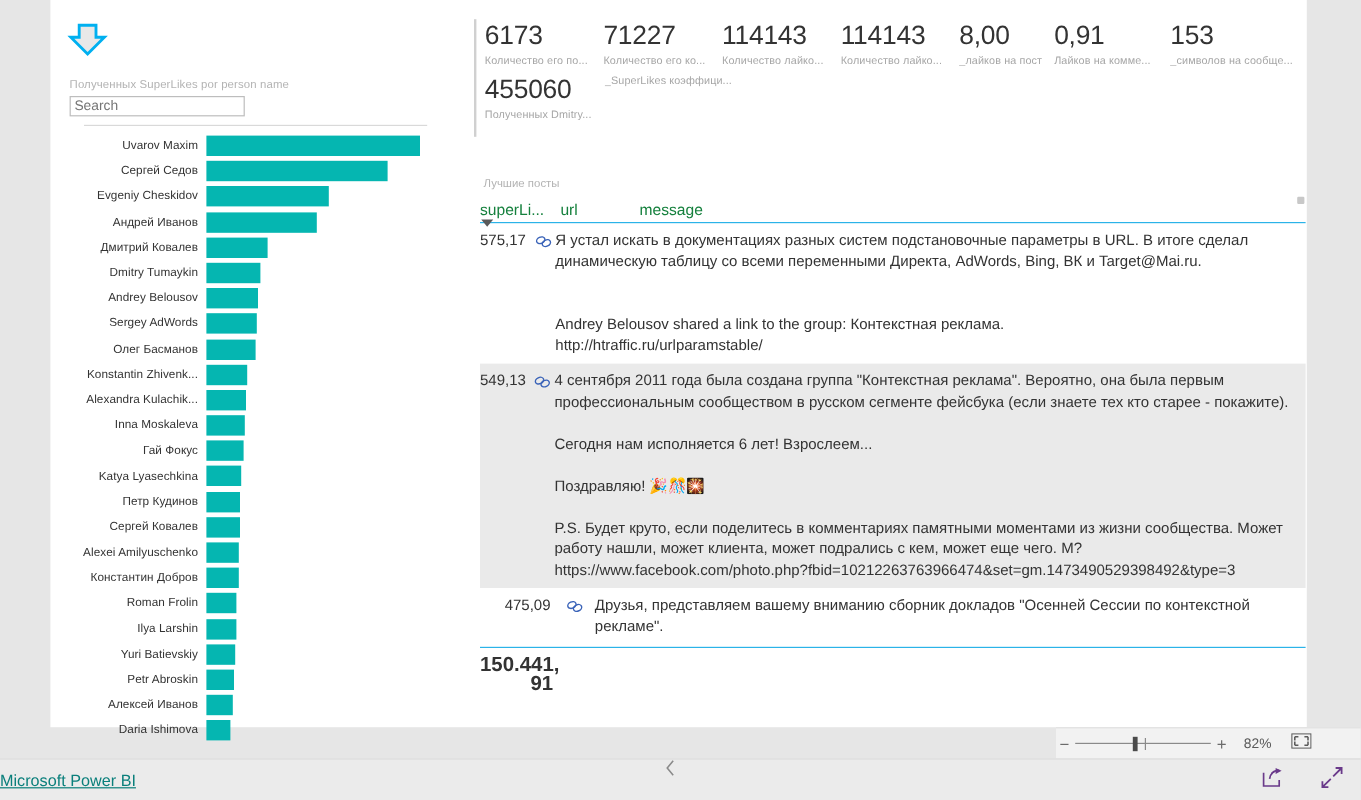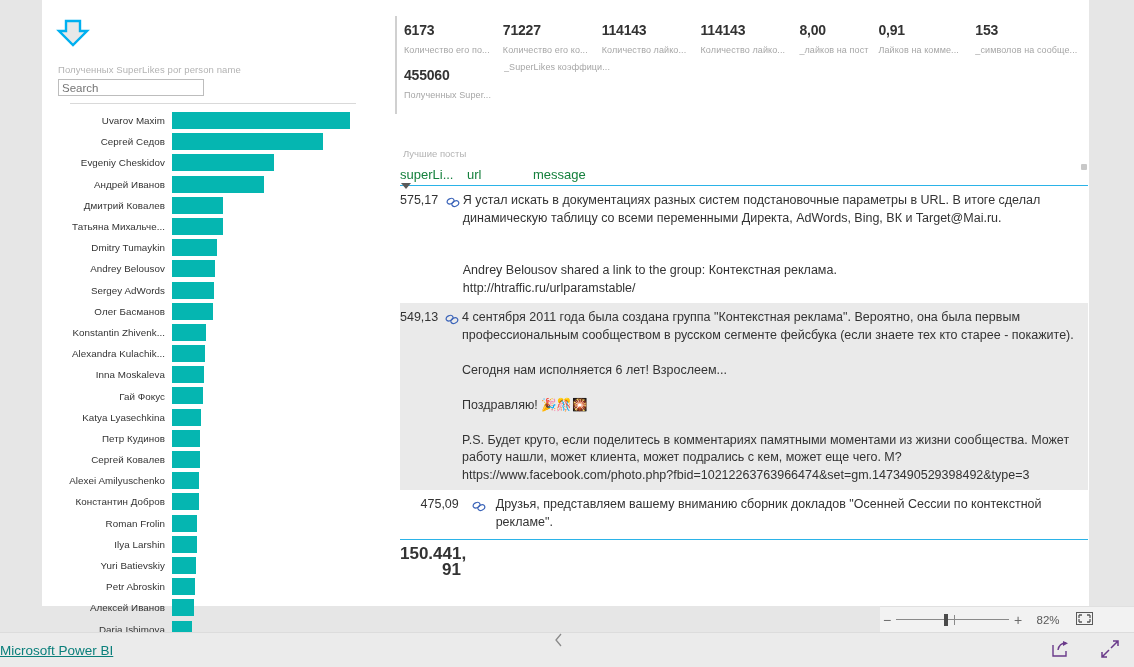--- a/index.html
+++ b/index.html
@@ -102,23 +102,23 @@
     width: 2px; height: 98px;
     background: #d0d0d0;
   }
   #kpi-grid {
     position: absolute; left: 18px; top: 16px;
     width: 680px;
   }
   .kpi-row { display: flex; }
   .kpi-cell { width: 95px; }
   .kpi-value {
-    font-size: 14px;
+    font-size: 22px;
     color: #333333;
-    font-weight: 700;
+    font-weight: 400;
     line-height: 28px;
     letter-spacing: -.2px;
   }
   .kpi-label {
     font-size: 9px;
     color: #a6a6a6;
     white-space: nowrap;
     overflow: hidden;
     text-overflow: clip;
     letter-spacing: .1px;
@@ -332,26 +332,20 @@
               <div class="bar-fill" style="width: 91.5429px; background: rgb(5, 182, 177);"></div>
             </div>
           </div>
           <div class="bar-row">
             <div class="bar-label">Дмитрий Ковалев</div>
             <div class="bar-track">
               <div class="bar-fill" style="width: 50.8571px; background: rgb(5, 182, 177);"></div>
             </div>
           </div>
           <div class="bar-row">
-            <div class="bar-label">Татьяна Михальче...</div>
-            <div class="bar-track">
-              <div class="bar-fill" style="width: 50.8571px; background: rgb(5, 182, 177);"></div>
-            </div>
-          </div>
-          <div class="bar-row">
             <div class="bar-label">Dmitry Tumaykin</div>
             <div class="bar-track">
               <div class="bar-fill" style="width: 44.7543px; background: rgb(5, 182, 177);"></div>
             </div>
           </div>
           <div class="bar-row">
             <div class="bar-label">Andrey Belousov</div>
             <div class="bar-track">
               <div class="bar-fill" style="width: 42.72px; background: rgb(5, 182, 177);"></div>
             </div>
@@ -492,21 +486,21 @@
             <div class="kpi-label">Лайков на комме...</div>
           </div>
           <div class="kpi-cell" style="width:110px">
             <div class="kpi-value">153</div>
             <div class="kpi-label">_символов на сообще...</div>
           </div>
         </div>
         <div class="kpi-row second">
           <div class="kpi-cell" style="width:100px">
             <div class="kpi-value">455060</div>
-            <div class="kpi-label">Полученных Super...</div>
+            <div class="kpi-label">Полученных Dmitry...</div>
           </div>
           <div class="kpi-cell" style="width:140px">
             <div class="kpi-label">_SuperLikes коэффици...</div>
           </div>
         </div>
       </div>
 
       <div id="table-visual">
         <div id="table-caption">Лучшие посты</div>
         <div id="scroll-dot"></div>

